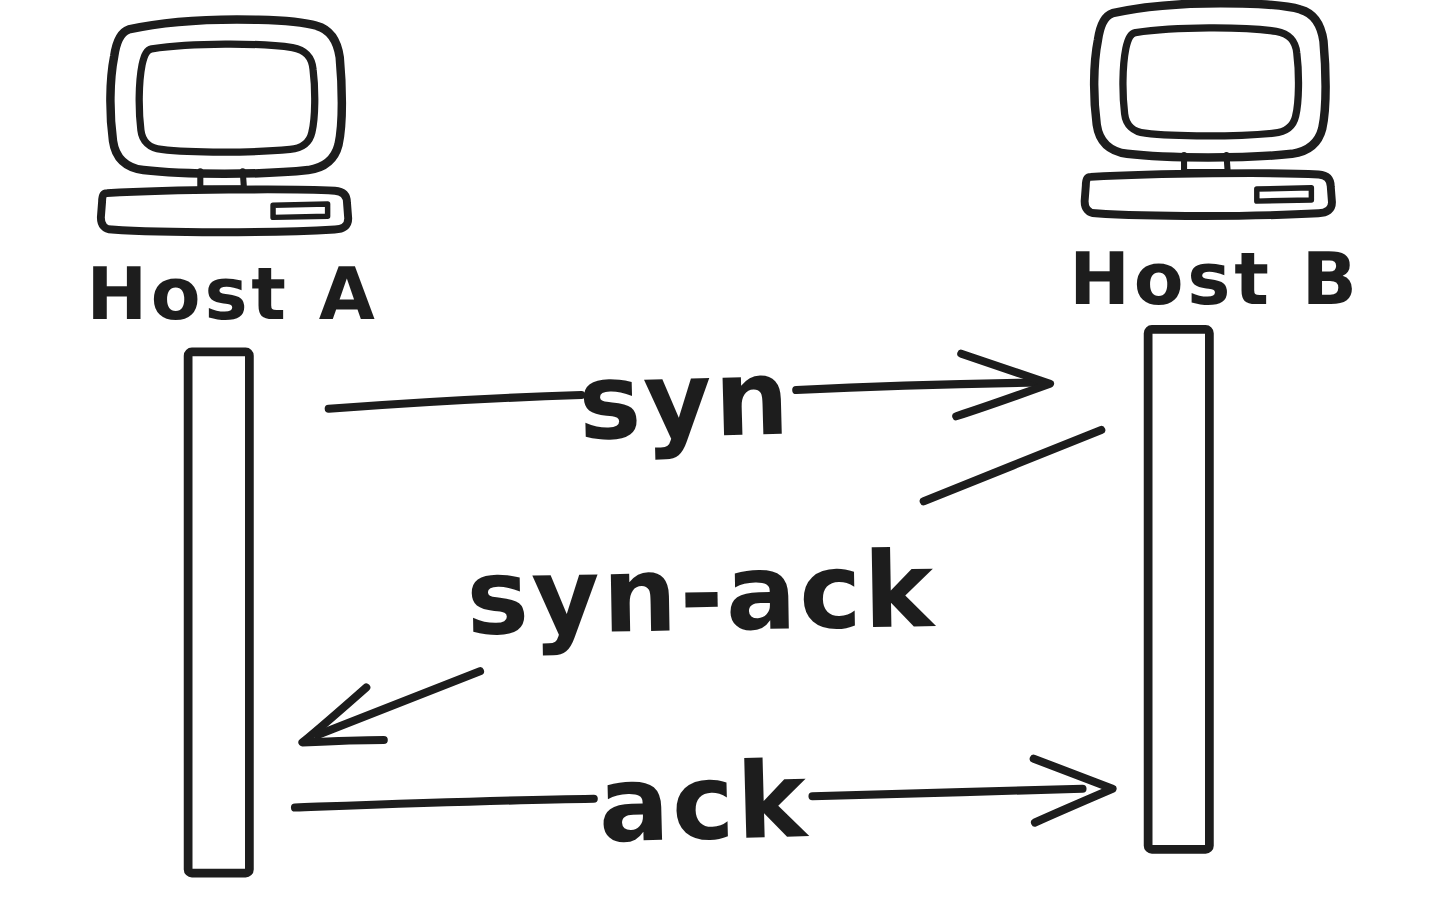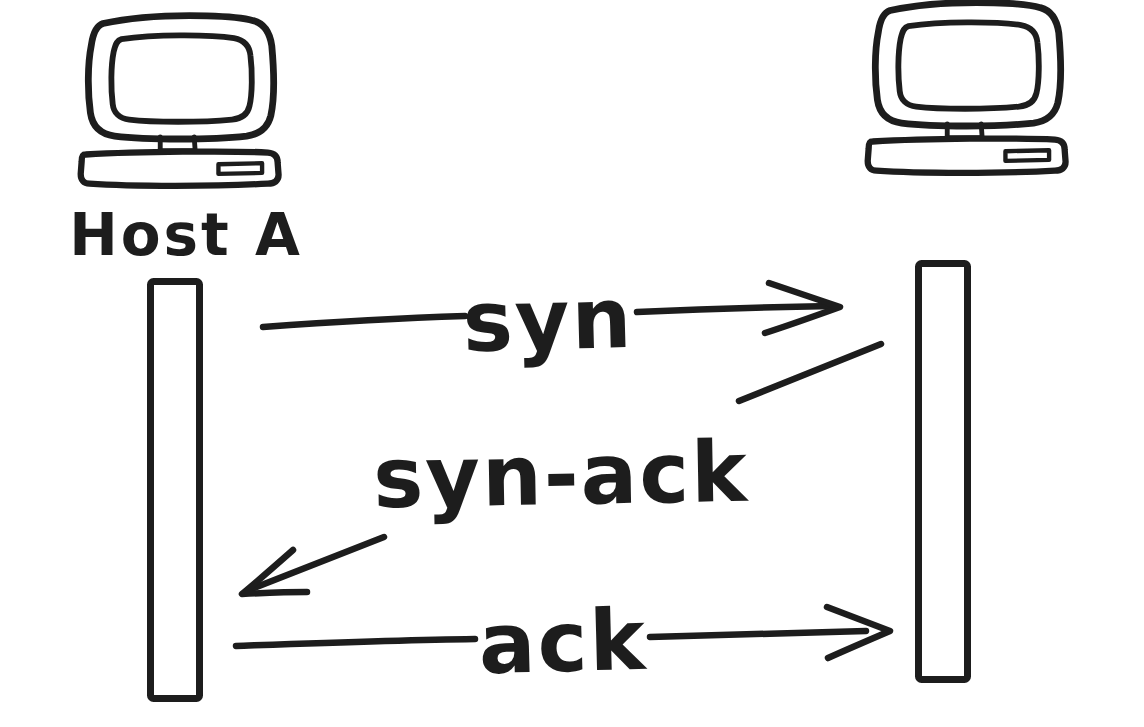--- a/index.html
+++ b/index.html
@@ -107,18 +107,19 @@
     </g>
 
     <g stroke-width="6.5">
       <path d="M 236 646 C 320 643, 400 640, 475 639"></path>
       <path d="M 650 637 C 720 635, 795 633, 866 631"></path>
       <path d="M 827 607 C 848 615, 869 623, 890 631 C 869 640, 848 649, 828 658"></path>
     </g>
   </svg>
 
   <div class="label actor-label" style="left:186px; top:206px;">Host A</div>
+  <div class="label actor-label" style="left:972px; top:194px;">Host B</div>
 
   <div class="label message-label tilt-a" style="left:548px; top:278px;">syn</div>
   <div class="label message-label tilt-b" style="left:561px; top:433px;">syn-ack</div>
   <div class="label message-label tilt-a" style="left:563px; top:600px;">ack</div>
 
 </div>
 
 </body></html>

